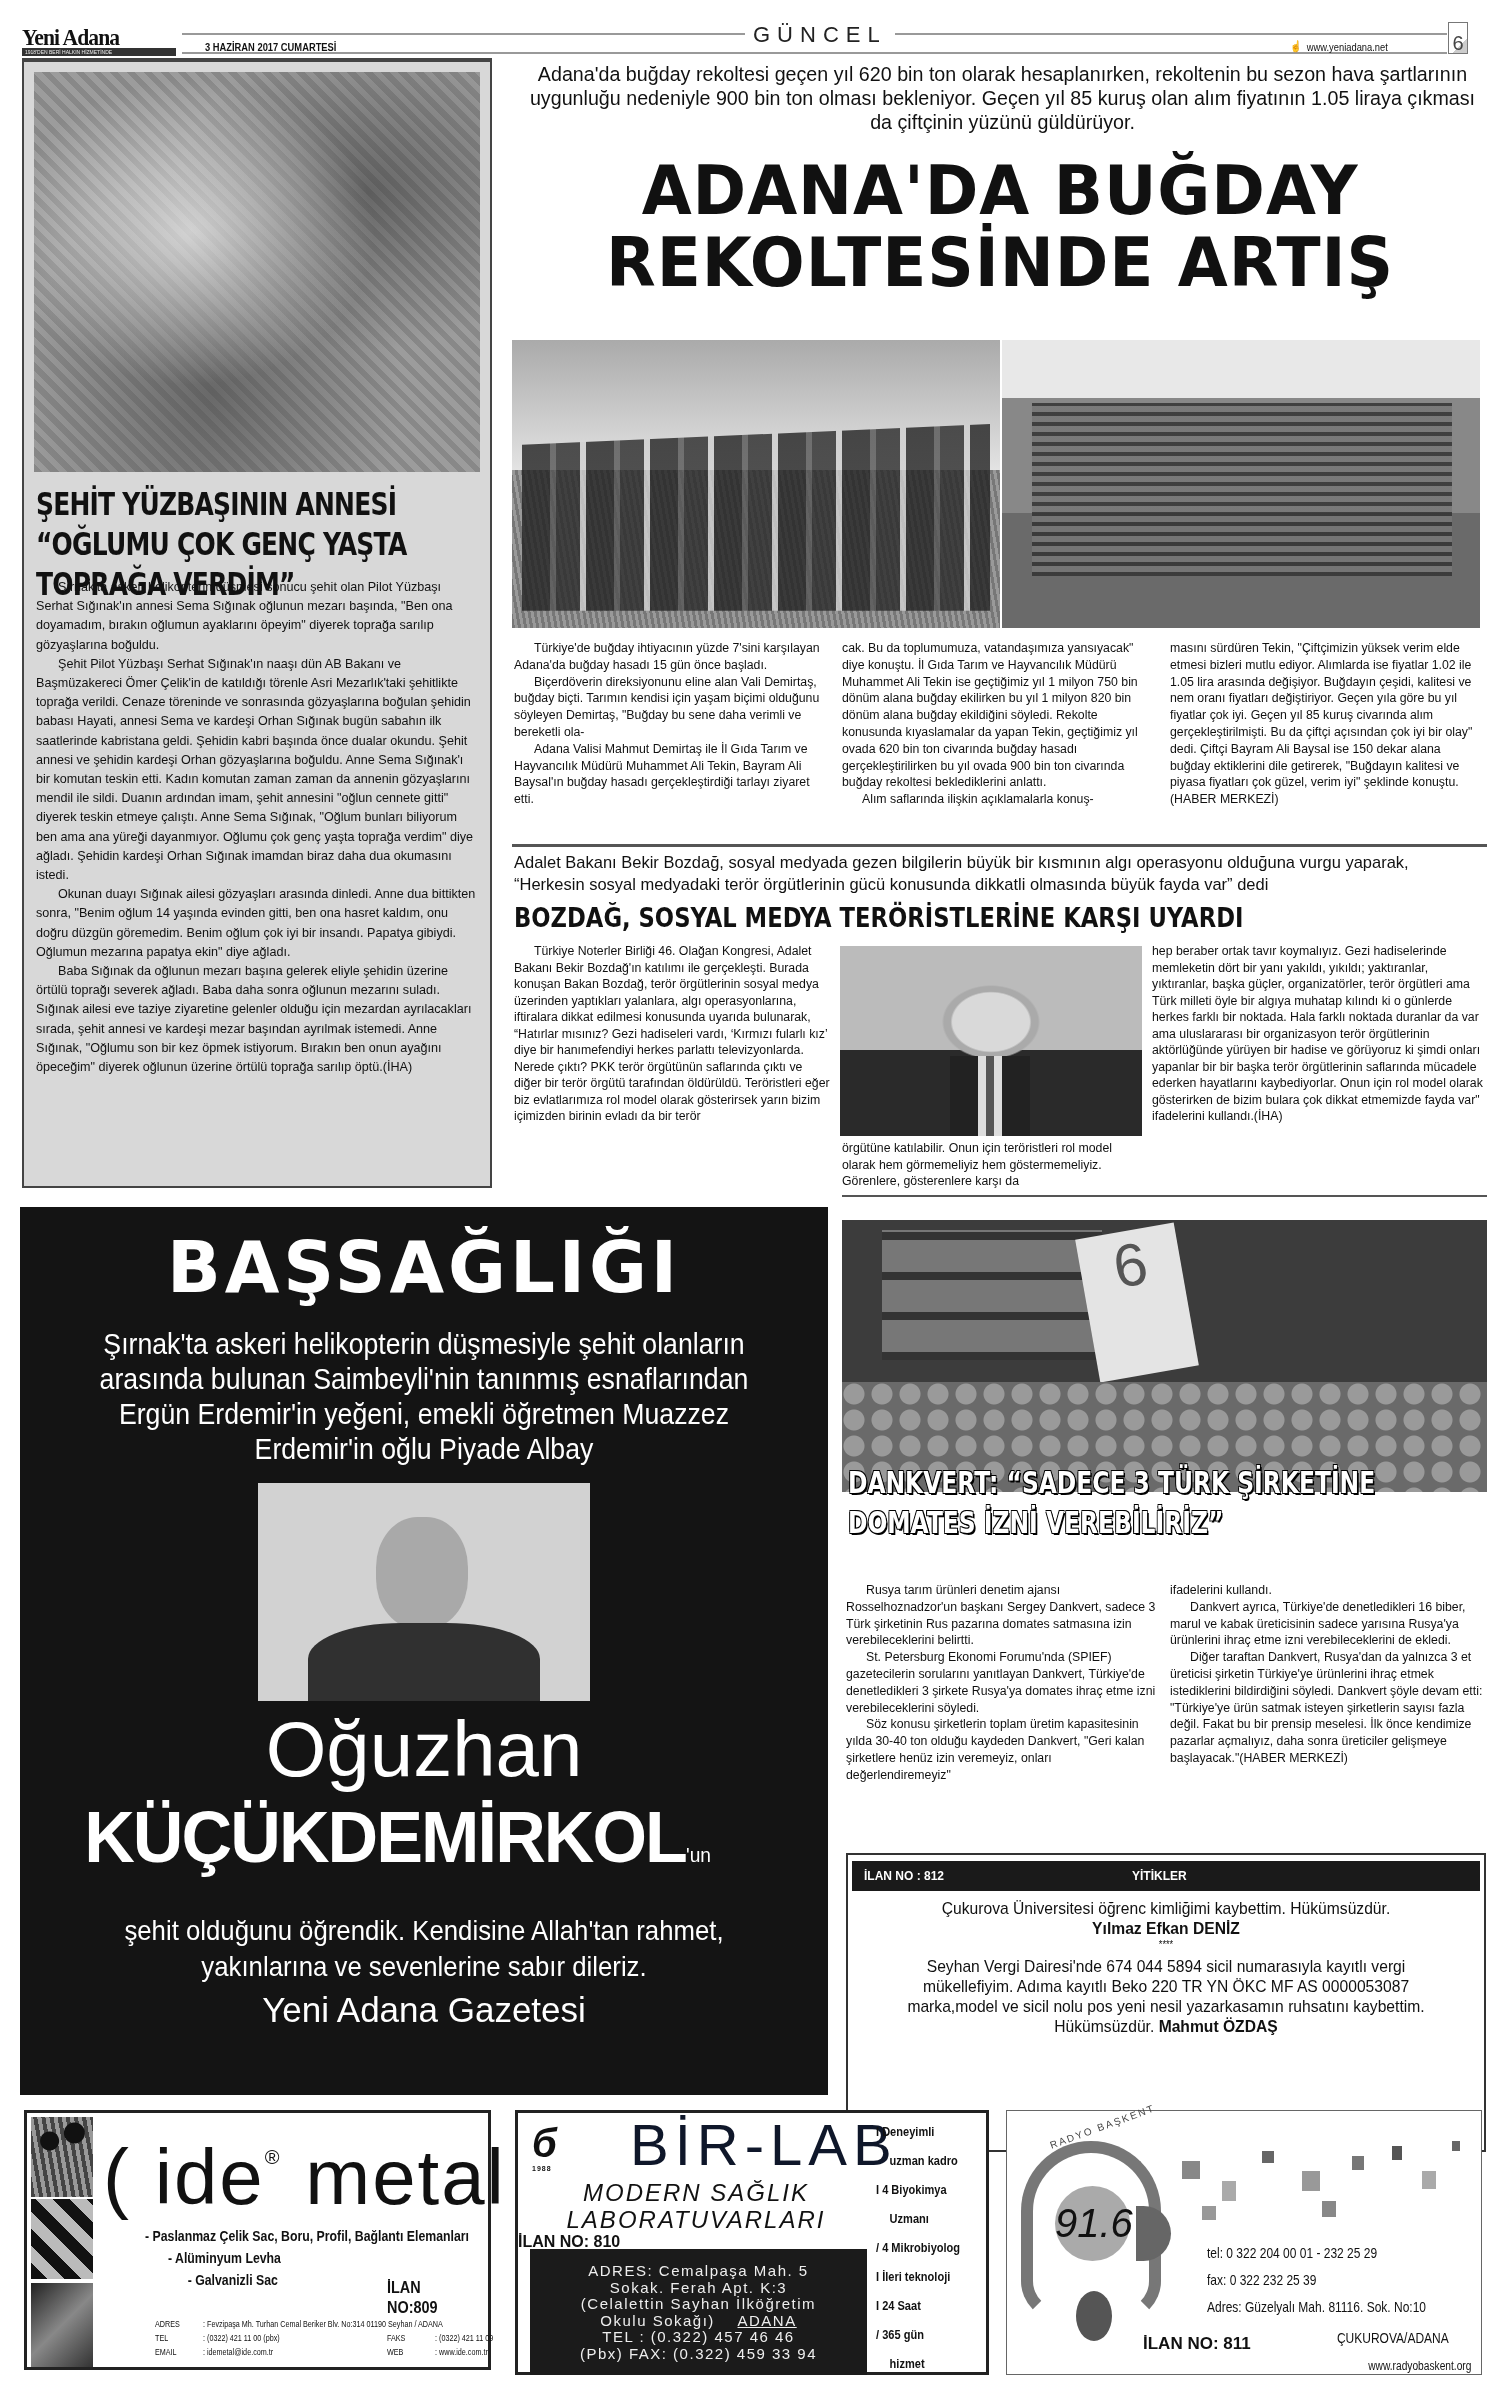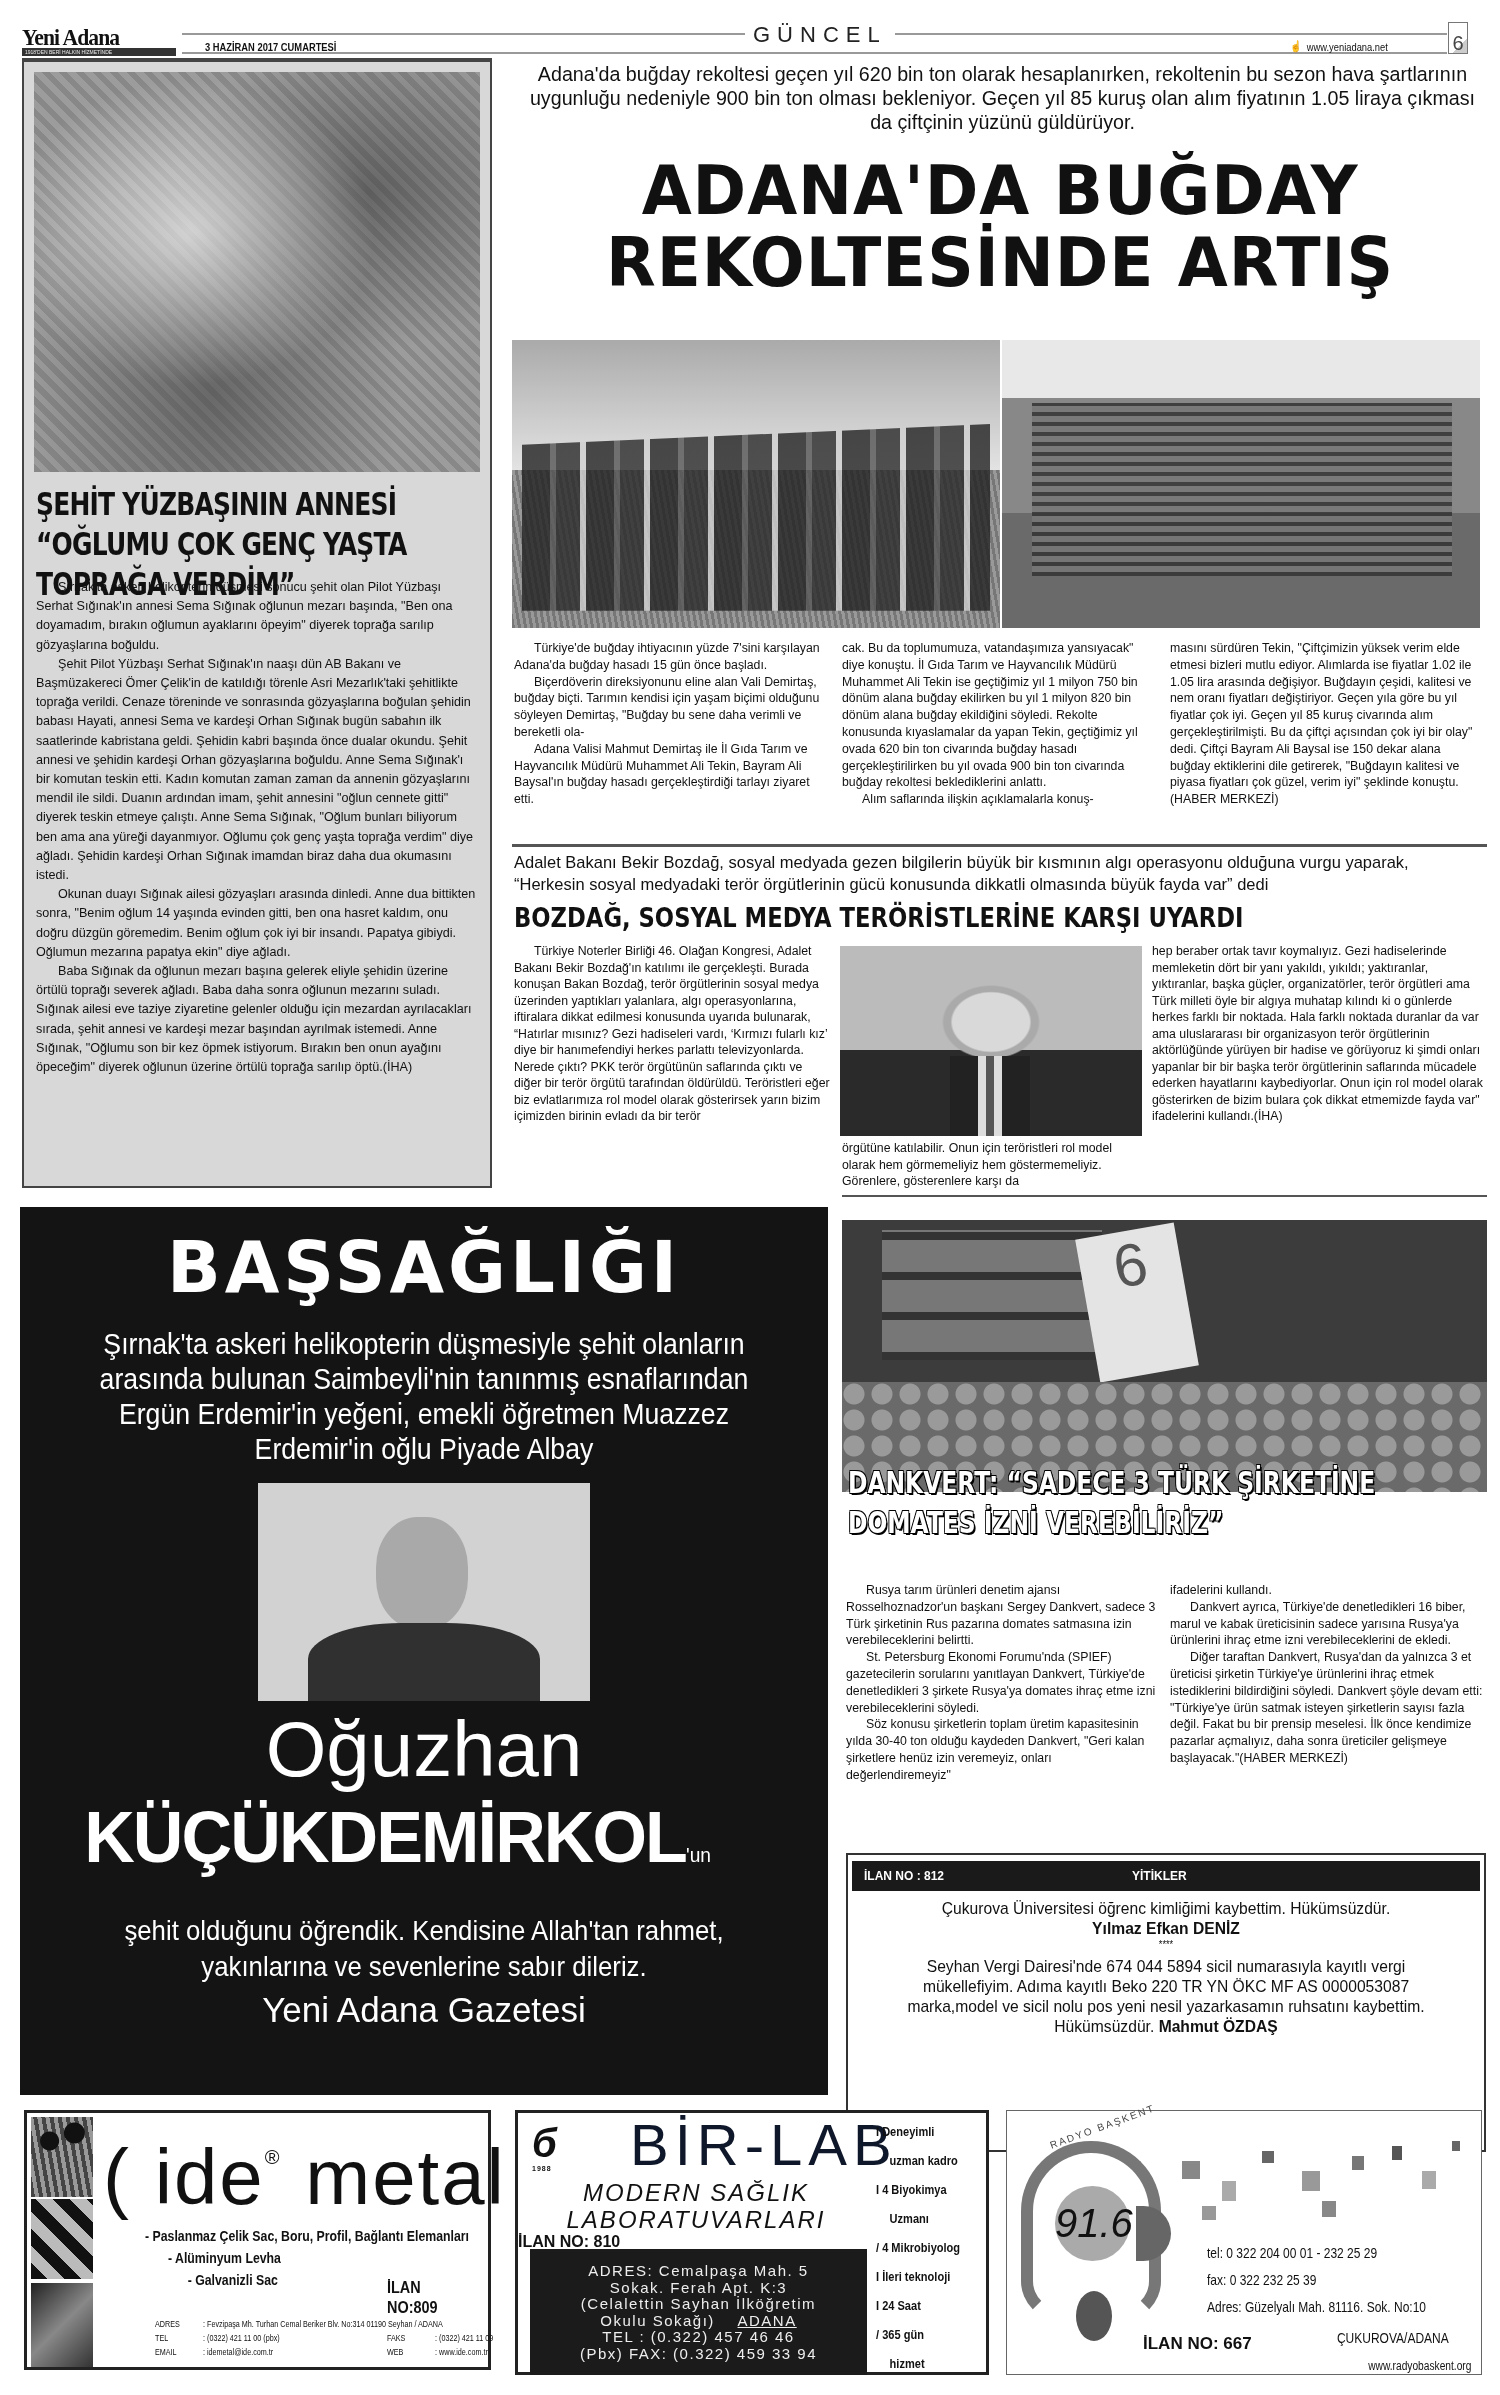--- a/index.html
+++ b/index.html
@@ -317,15 +317,15 @@
     <div class="radio-mic"></div>
     <div class="radio-brand">RADYO BAŞKENT</div>
   </div>
   <div class="radio-squares"></div>
   <div class="radio-info">
     <div>tel:  0 322 204 00 01 - 232 25 29</div>
     <div>fax: 0 322 232 25 39</div>
     <div>Adres: Güzelyalı Mah. 81116. Sok. No:10</div>
   </div>
   <div class="radio-city">ÇUKUROVA/ADANA</div>
-  <div class="radio-ilan">İLAN NO: 667</div>
+  <div class="radio-ilan">İLAN NO: 811</div>
   <div class="radio-web">www.radyobaskent.org</div>
 </div>
 
 </body></html>

